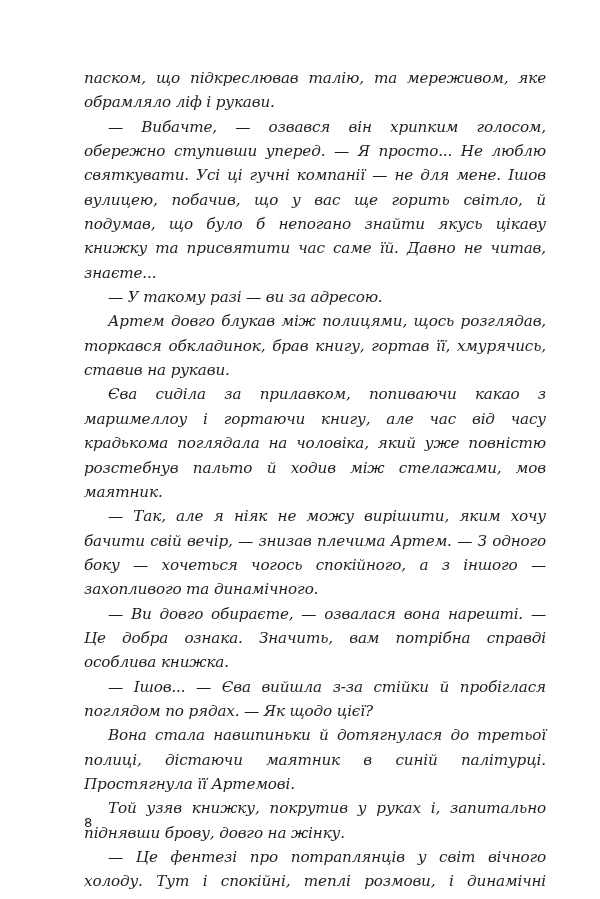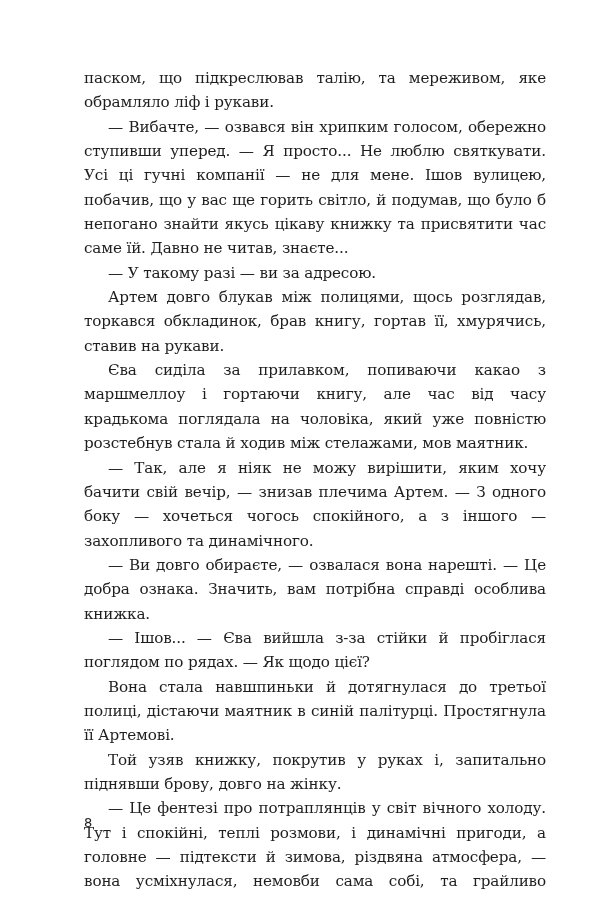--- a/index.html
+++ b/index.html
@@ -9,40 +9,40 @@
     left: 84px;
     top: 66px;
     width: 462px;
     font-family: "DejaVu Serif", "Liberation Serif", serif;
     font-size: 15.2px;
     line-height: 24.35px;
     color: #1e1e1e;
     text-align: justify;
     letter-spacing: -0.15px;
   }
-  .page p { margin: 0; text-indent: 24px; hyphens: manual; }
+  .page p { margin: 0; text-indent: 24px; hyphens: manual; font-style: italic; }
   .page p.cont { text-indent: 0; }
   .page-number {
     position: absolute;
     left: 84px;
     top: 815px;
     font-family: "DejaVu Sans", "Liberation Sans", sans-serif;
     font-size: 13px;
     color: #1e1e1e;
   }
 </style>
 </head>
 <body>
 
 <div class="page">
   <p class="cont">паском, що підкреслював талію, та мереживом, яке обрамляло ліф і рукави.</p>
   <p>— Вибачте, — озвався він хрипким голосом, обережно ступивши уперед. — Я просто... Не люблю святкувати. Усі ці гучні компанії — не для мене. Ішов вулицею, побачив, що у вас ще горить світло, й подумав, що було б непогано знайти якусь цікаву книжку та присвятити час саме їй. Давно не читав, знаєте...</p>
   <p>— У такому разі — ви за адресою.</p>
   <p>Артем довго блукав між полицями, щось розглядав, торкався обкладинок, брав книгу, гортав її, хмурячись, ставив на рукави.</p>
-  <p>Єва сиділа за прилавком, попиваючи какао з маршмеллоу і гортаючи книгу, але час від часу крадькома поглядала на чоловіка, який уже повністю розстебнув стала й ходив між стелажами, мов маятник.</p>
+  <p>Єва сиділа за прилавком, попиваючи какао з маршмеллоу і гортаючи книгу, але час від часу крадькома поглядала на чоловіка, який уже повністю розстебнув пальто й ходив між стелажами, мов маятник.</p>
   <p>— Так, але я ніяк не можу вирішити, яким хочу бачити свій вечір, — знизав плечима Артем. — З одного боку — хочеться чогось спокійного, а з іншого — захопливого та динамічного.</p>
   <p>— Ви довго обираєте, — озвалася вона нарешті. — Це добра ознака. Значить, вам потрібна справді особлива книжка.</p>
   <p>— Ішов... — Єва вийшла з-за стійки й пробіглася поглядом по рядах. — Як щодо цієї?</p>
   <p>Вона стала навшпиньки й дотягнулася до третьої полиці, дістаючи маятник в синій палітурці. Простягнула її Артемові.</p>
   <p>Той узяв книжку, покрутив у руках і, запитально піднявши брову, довго на жінку.</p>
   <p>— Це фентезі про потраплянців у світ вічного холоду. Тут і спокійні, теплі розмови, і динамічні пригоди, а головне — підтексти й зимова, різдвяна атмосфера, — вона усміхнулася, немовби сама собі, та грайливо підморгнула</p>
 </div>
 
 <div class="page-number">8</div>
 

